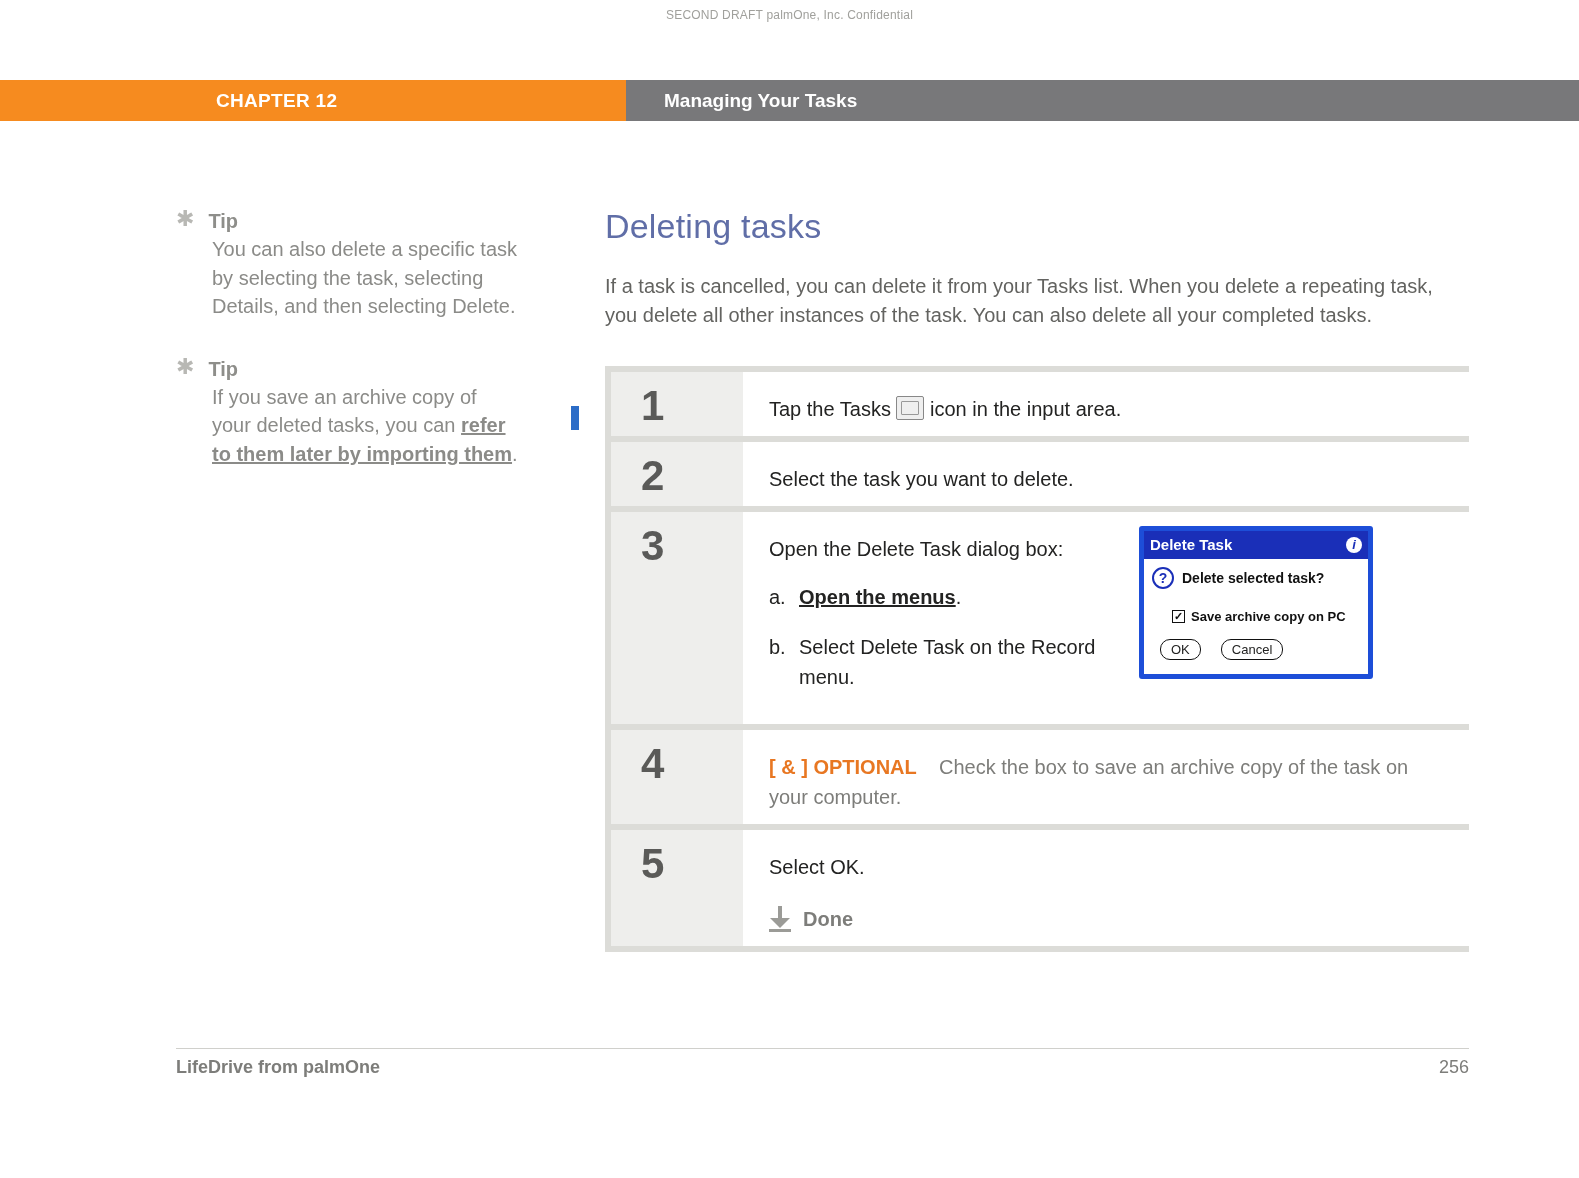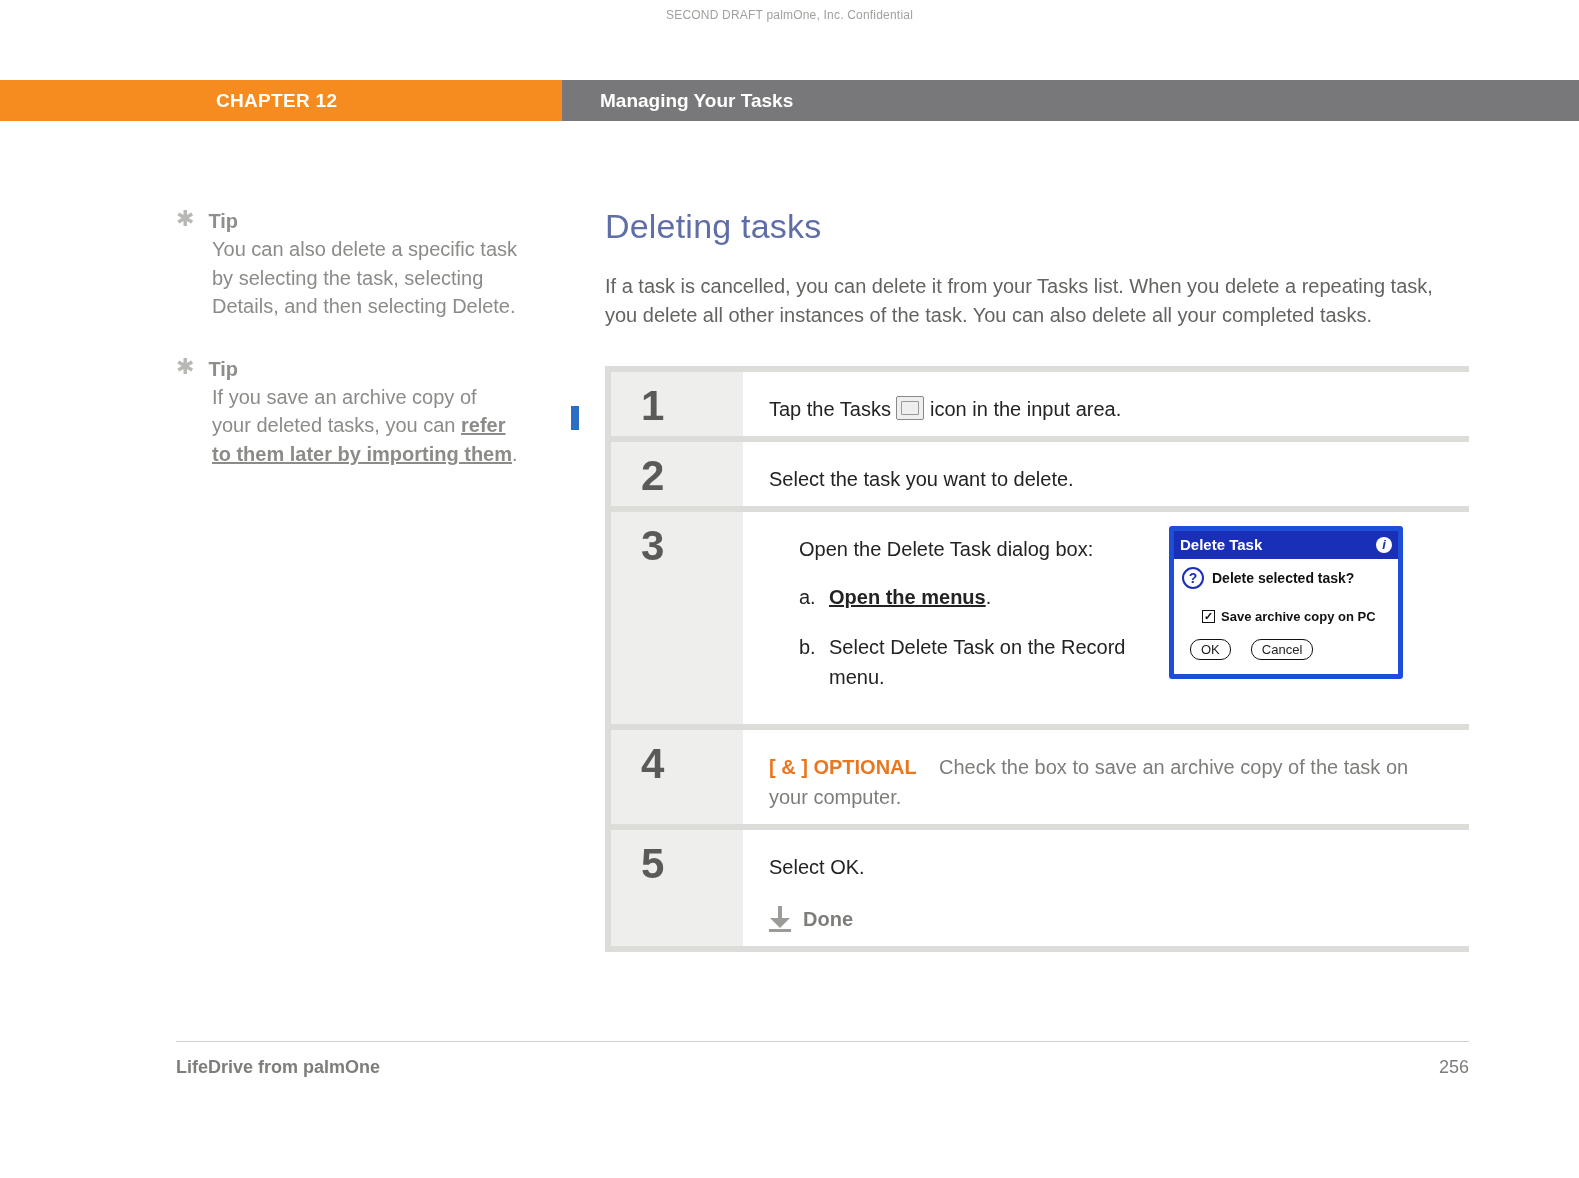--- a/index.html
+++ b/index.html
@@ -1,20 +1,20 @@
 <!DOCTYPE html>
 <html><head>
 <meta charset="utf-8">
 <style>
   * { box-sizing: border-box; margin: 0; padding: 0; }
   html, body { width: 1579px; height: 1178px; background: #fff; font-family: Arial, Helvetica, sans-serif; }
   .page { width: 1579px; height: 1178px; position: relative; padding-top: 4px; }
   .confidential { text-align: center; color: #a0a09c; font-size: 12px; letter-spacing: 0.2px; padding: 4px 0 58px 0; }
   .header-row { display: flex; }
-  .header-left { width: 562px; background: #fff; }
+  .header-left { width: 626px; background: #fff; }
   .chapter-band { margin-top: 0; height: 41px; background: #f68b1f; color: #fff; font-weight: bold; font-size: 19px; display:flex; align-items:center; padding-left: 216px; letter-spacing: 0.3px; }
   .header-mid { flex: 1; background: #78787a; height: 41px; color: #fff; font-weight: bold; font-size: 19px; display:flex; align-items:center; padding-left: 38px; }
   .body { display: flex; padding-top: 86px; }
   .sidebar { width: 605px; padding-left: 176px; padding-right: 86px; }
   .tip-block { margin-bottom: 34px; color: #8b8b88; font-size: 20px; line-height: 1.42; }
   .tip-row { display:flex; gap: 14px; }
   .star { color: #b8b8b4; font-size: 22px; line-height: 1.1; }
   .tip-label { font-weight: bold; color: #8e8e8a; }
   .tip-body { padding-left: 36px; }
   .tip-body .link { text-decoration: underline; font-weight: bold; }
@@ -49,21 +49,21 @@
   .dialog-title { background: #1a2fb8; color: #fff; font-weight: bold; font-size: 15px; padding: 3px 6px; display:flex; justify-content: space-between; align-items:center; }
   .dialog-title .info { width:16px; height:16px; border-radius:50%; background:#fff; color:#1a2fb8; display:flex; align-items:center; justify-content:center; font-style: italic; font-weight:bold; font-size:13px; }
   .dialog-body { padding: 8px 8px 8px 8px; }
   .dialog-q { display:flex; gap:8px; align-items:center; font-weight:bold; font-size:14px; color:#111; margin-bottom: 18px; }
   .dialog-q .qmark { width:22px; height:22px; border-radius:50%; border:2px solid #1a2fb8; color:#1a2fb8; display:flex; align-items:center; justify-content:center; font-weight:bold; }
   .dialog-check { display:flex; gap:6px; align-items:center; font-weight:bold; font-size:13px; color:#111; margin-bottom: 12px; padding-left: 20px; }
   .dialog-check .box { width:13px; height:13px; border:1.5px solid #111; display:flex; align-items:center; justify-content:center; font-size:11px; line-height:1; }
   .dialog-actions { display:flex; gap:20px; padding: 0 0 6px 8px; }
   .dialog-actions span { border:1.5px solid #111; border-radius:10px; padding: 0 10px; font-size:13px; }
 
-  .footer { position:absolute; left:176px; right:110px; bottom: 100px; border-top: 1px solid #d0d0cc; padding-top: 15px; display:flex; justify-content: space-between; color:#7d7d7a; font-size:18px; }
+  .footer { position:absolute; left:176px; right:110px; bottom: 100px; border-top: 1px solid #d0d0cc; padding-top: 8px; display:flex; justify-content: space-between; color:#7d7d7a; font-size:18px; }
   .footer-left { font-weight: bold; }
 </style>
 </head>
 <body>
 
 <div class="page">
 
   <div class="confidential">SECOND DRAFT palmOne, Inc.  Confidential</div>
 
   <div class="header-row">
@@ -124,21 +124,21 @@
           <div class="step-content">
             <div class="step-text">Select the task you want to delete.</div>
           </div>
         </div>
 
         <div class="step">
           <div class="step-num-col">
             <span class="step-num">3</span>
           </div>
           <div class="step-content">
-            <div class="step-text" style="max-width:340px;margin-left:30px;">
+            <div class="step-text" style="max-width:340px;">
               <div>Open the Delete Task dialog box:</div>
               <ul class="substeps">
                 <li>
                   <span class="letter">a.</span>
                   <span><span class="u">Open the menus</span><span>.</span></span>
                 </li>
                 <li>
                   <span class="letter">b.</span>
                   <span>Select Delete Task on the Record menu.</span>
                 </li>

